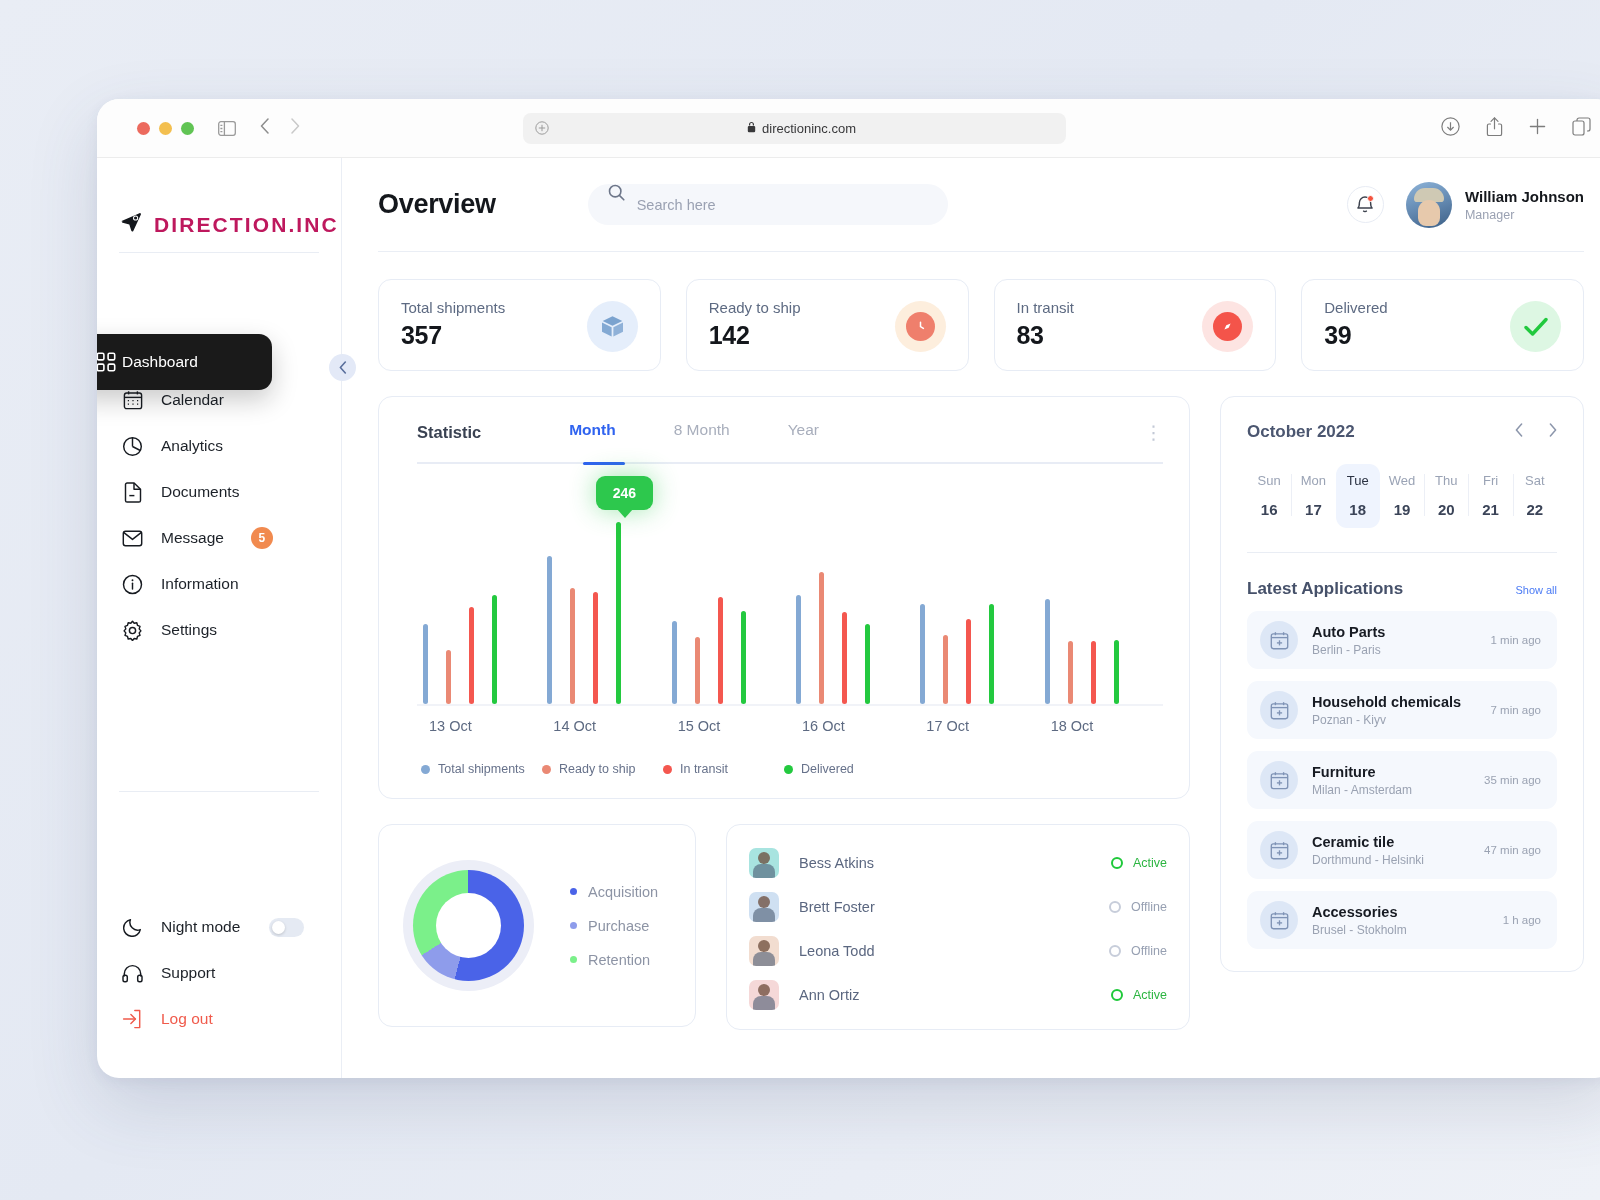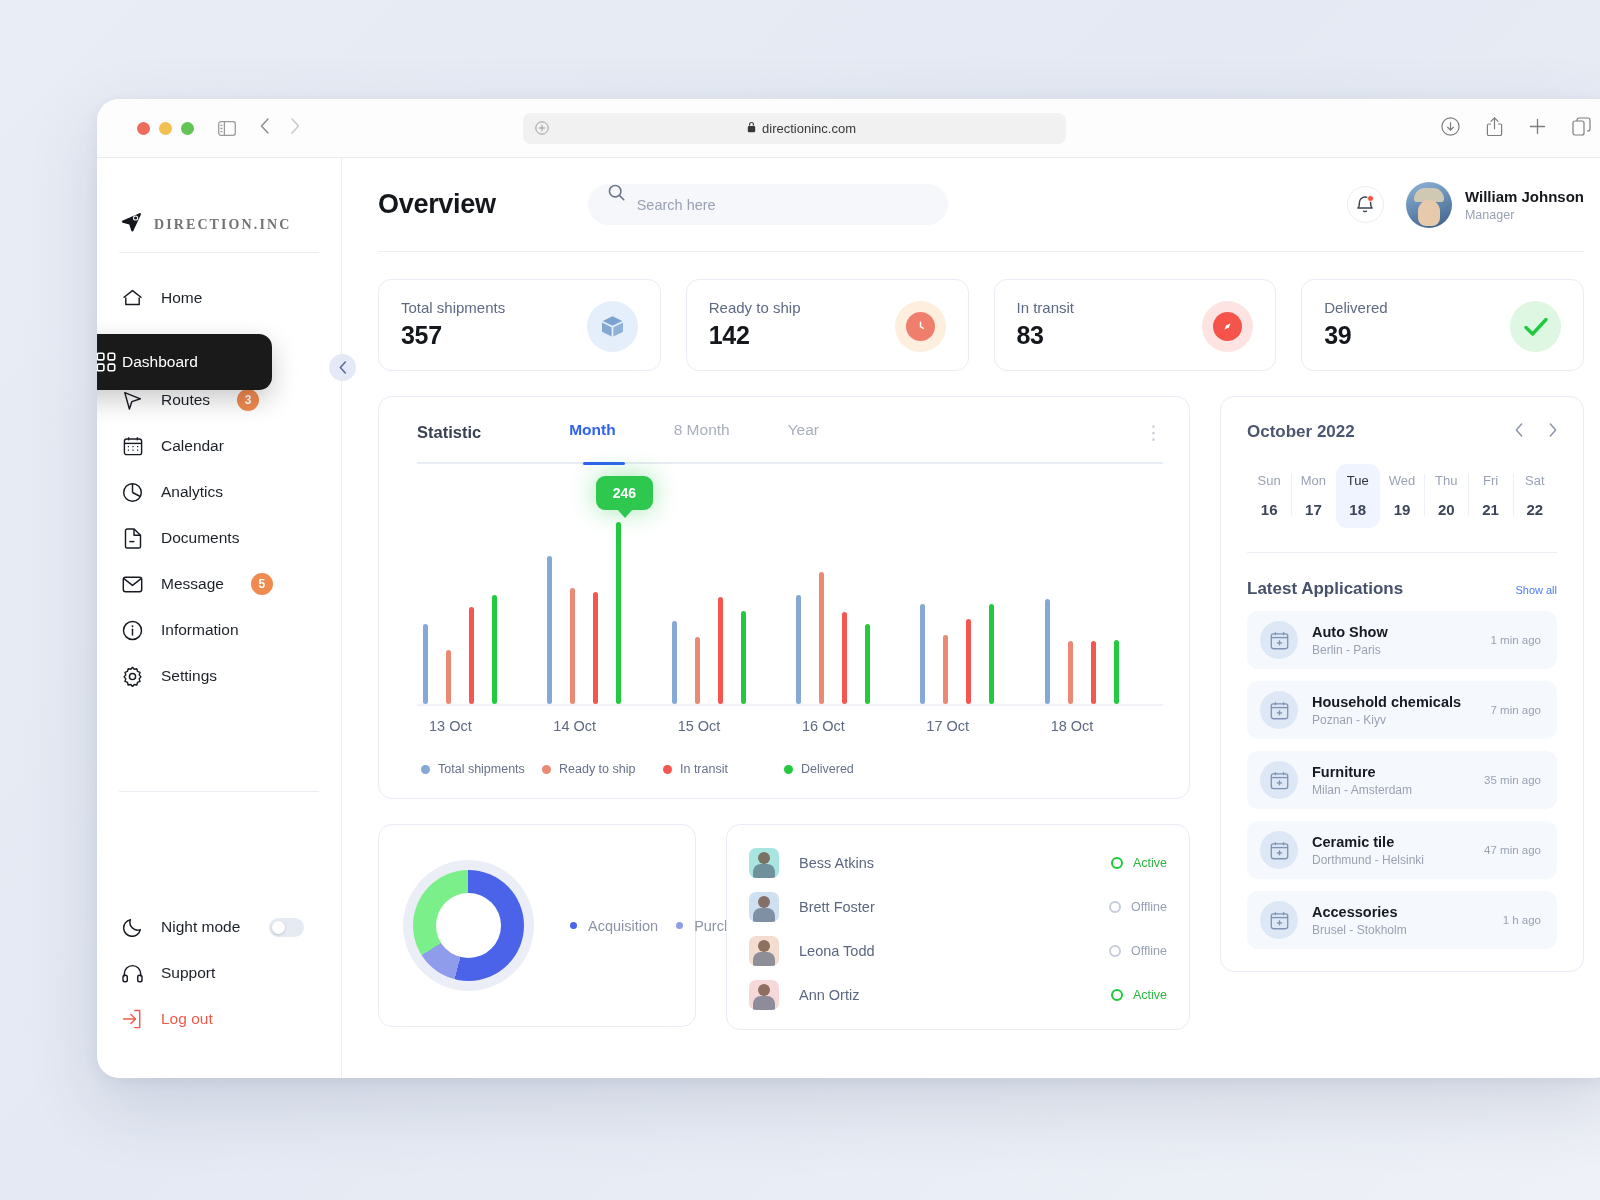--- a/index.html
+++ b/index.html
@@ -67,21 +67,21 @@
     padding: 0 0 0 0;
     position: relative;
     display: flex; flex-direction: column;
   }
   .brand {
     display: flex; align-items: center; gap: 11px;
     padding: 39px 0 0 22px;
     height: 94px;
   }
   .brand-name {
-    font-size: 14px; font-weight: 600; letter-spacing: 2.1px; color: #737373; font-family: Liberation Serif, serif;
+    font-size: 21px; font-weight: 600; letter-spacing: 2.1px; color: #be185d;
   }
   .side-sep { height:1px; background:#e9edf4; margin: 0 22px; }
   .nav { padding-top: 22px; }
   .nav-item {
     display: flex; align-items: center; gap: 17px;
     height: 46px; padding-left: 24px;
     color: #1c2128; font-size: 15.5px;
     cursor: pointer;
   }
   .nav-item .ico { width: 23px; height:23px; display:flex; align-items:center; justify-content:center; color:#171b21;}
@@ -248,21 +248,21 @@
     position:absolute; inset:0; border-radius:50%;
     background:#eceef7;
   }
   .donut-seg {
     position:absolute; left: 10px; top:10px; width:111px; height:111px; border-radius:50%;
   }
   .donut-hole {
     position:absolute; left: 33px; top: 33px; width: 65px; height: 65px;
     border-radius:50%; background:#fff;
   }
-  .donut-legend { margin-left: 36px; display:flex; flex-direction:row; gap: 18px;}
+  .donut-legend { margin-left: 36px; display:flex; flex-direction:column; gap: 18px;}
   .dl { display:flex; align-items:center; gap: 11px; font-size: 14.5px; color:#8d94a5;}
   .dl .d { width: 7px; height:7px; border-radius:50%; }
 
   .users-card { flex:1; padding: 16px 22px 12px 22px; }
   .user-row { display:flex; align-items:center; height: 44px; }
   .u-av { width: 30px; height:30px; border-radius: 7px; overflow:hidden; flex:0 0 30px; position:relative;}
   .u-name { margin-left: 20px; font-size: 14.5px; color:#5b6780; }
   .u-status { margin-left:auto; display:flex; align-items:center; gap: 10px; font-size: 12.5px; }
   .ring { width: 12px; height:12px; border-radius:50%; border: 2.5px solid #c7cdda; }
   .ring.on { border-color:#1fc93a; }
@@ -398,29 +398,20 @@
             <circle cx="16.6" cy="6.0" r="1.6" fill="#14171c"></circle>
           </svg>
         </span>
         <span class="brand-name">DIRECTION.INC</span>
       </div>
 
       <div class="side-sep"></div>
 
       <nav class="nav">
 
-        <div class="nav-item">
-          <span class="ico">
-            <svg width="21" height="20" viewBox="0 0 21 20" fill="none" stroke="currentColor" stroke-width="1.45" stroke-linejoin="round" stroke-linecap="round">
-                <path d="M2 9.3 10.5 2.6 19 9.3"></path>
-                <path d="M3.8 9.9v6.6h13.4V9.9"></path>
-              </svg>
-          </span>
-          <span>Home</span>
-        </div>
 
         <div style="height:56px"></div>
 
         <div class="nav-item">
           <span class="ico">
             <svg width="21" height="21" viewBox="0 0 21 21" fill="none" stroke="currentColor" stroke-width="1.45" stroke-linejoin="round">
                 <path d="M2.8 2.6 18.4 8.8 9.9 11.6 7.4 19z"></path>
               </svg>
           </span>
           <span>Routes</span>
@@ -868,21 +859,21 @@
                     <svg width="19" height="19" viewBox="0 0 19 19" fill="none" stroke="currentColor" stroke-width="1.35">
                       <rect x="1.3" y="2.8" width="16.4" height="14.9" rx="2.1"></rect>
                       <line x1="1.3" y1="6.6" x2="17.7" y2="6.6"></line>
                       <line x1="5.4" y1="1.2" x2="5.4" y2="4.2"></line>
                       <line x1="13.6" y1="1.2" x2="13.6" y2="4.2"></line>
                       <line x1="9.5" y1="9.3" x2="9.5" y2="14.4"></line>
                       <line x1="6.9" y1="11.9" x2="12.1" y2="11.9"></line>
                     </svg>
                   </div>
                   <div class="la-txt">
-                    <div class="la-name">Auto Show</div>
+                    <div class="la-name">Auto Parts</div>
                     <div class="la-sub">Berlin - Paris</div>
                   </div>
                   <div class="la-time">1 min ago</div>
                 </div>
                 <div class="la-item">
                   <div class="la-ic">
                     <svg width="19" height="19" viewBox="0 0 19 19" fill="none" stroke="currentColor" stroke-width="1.35">
                       <rect x="1.3" y="2.8" width="16.4" height="14.9" rx="2.1"></rect>
                       <line x1="1.3" y1="6.6" x2="17.7" y2="6.6"></line>
                       <line x1="5.4" y1="1.2" x2="5.4" y2="4.2"></line>

